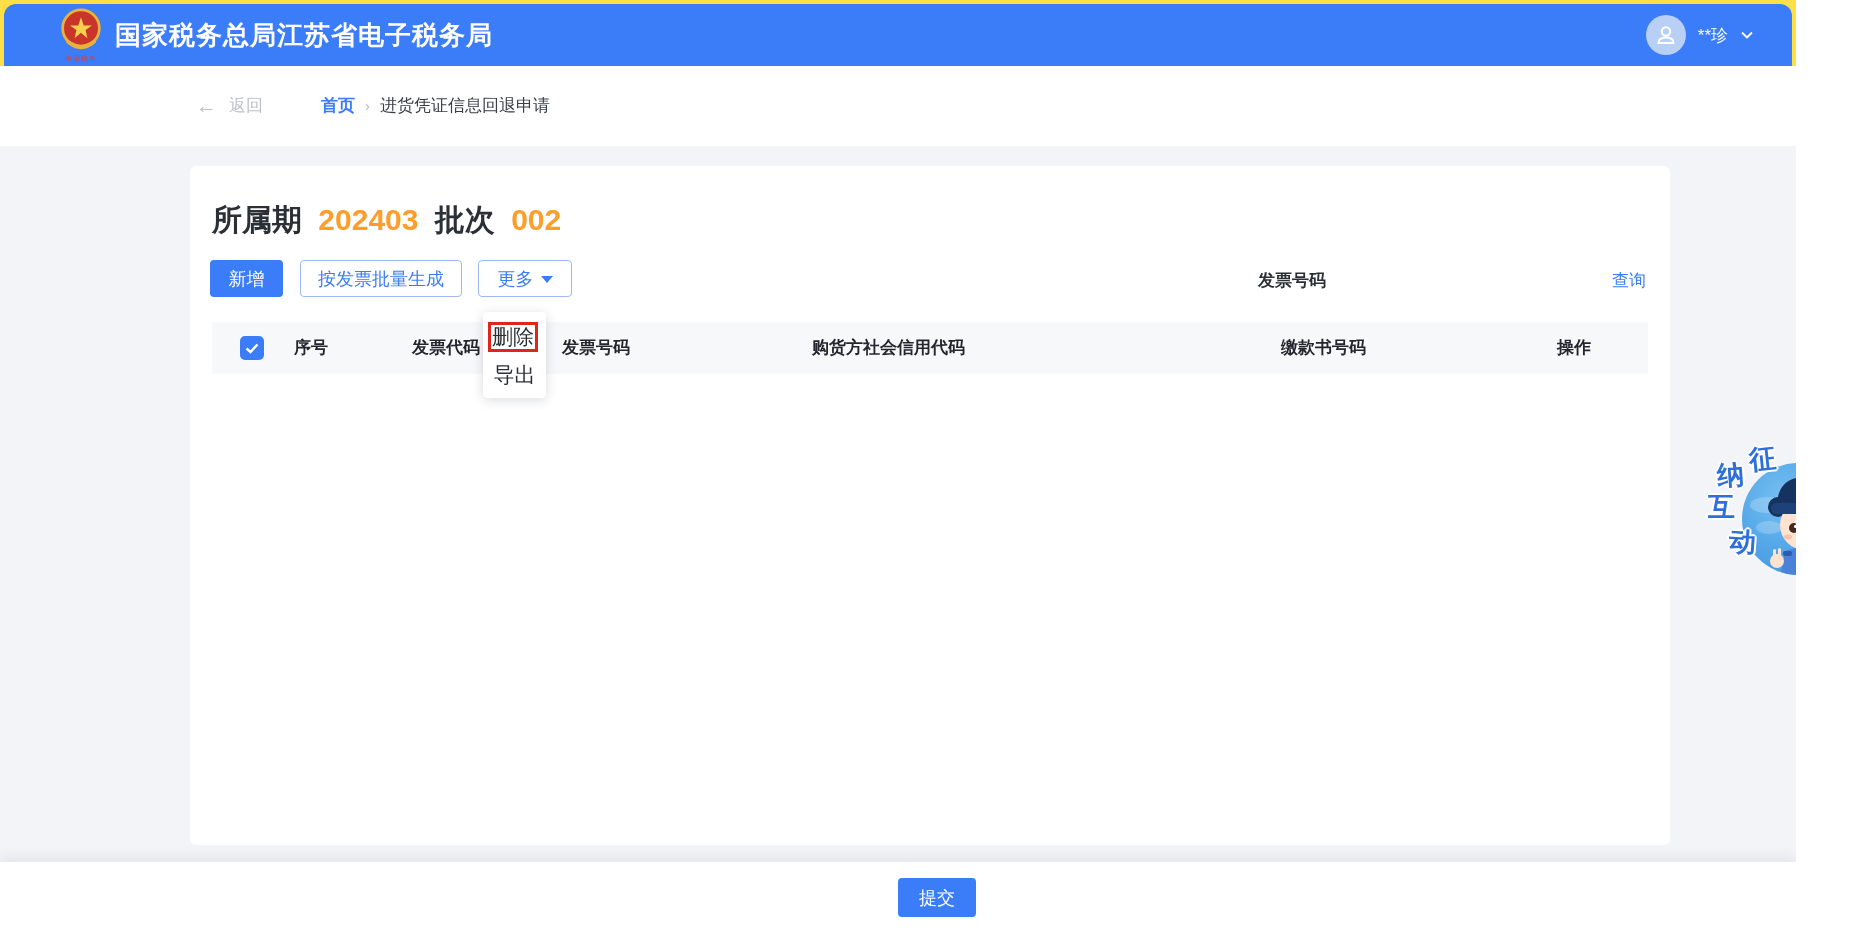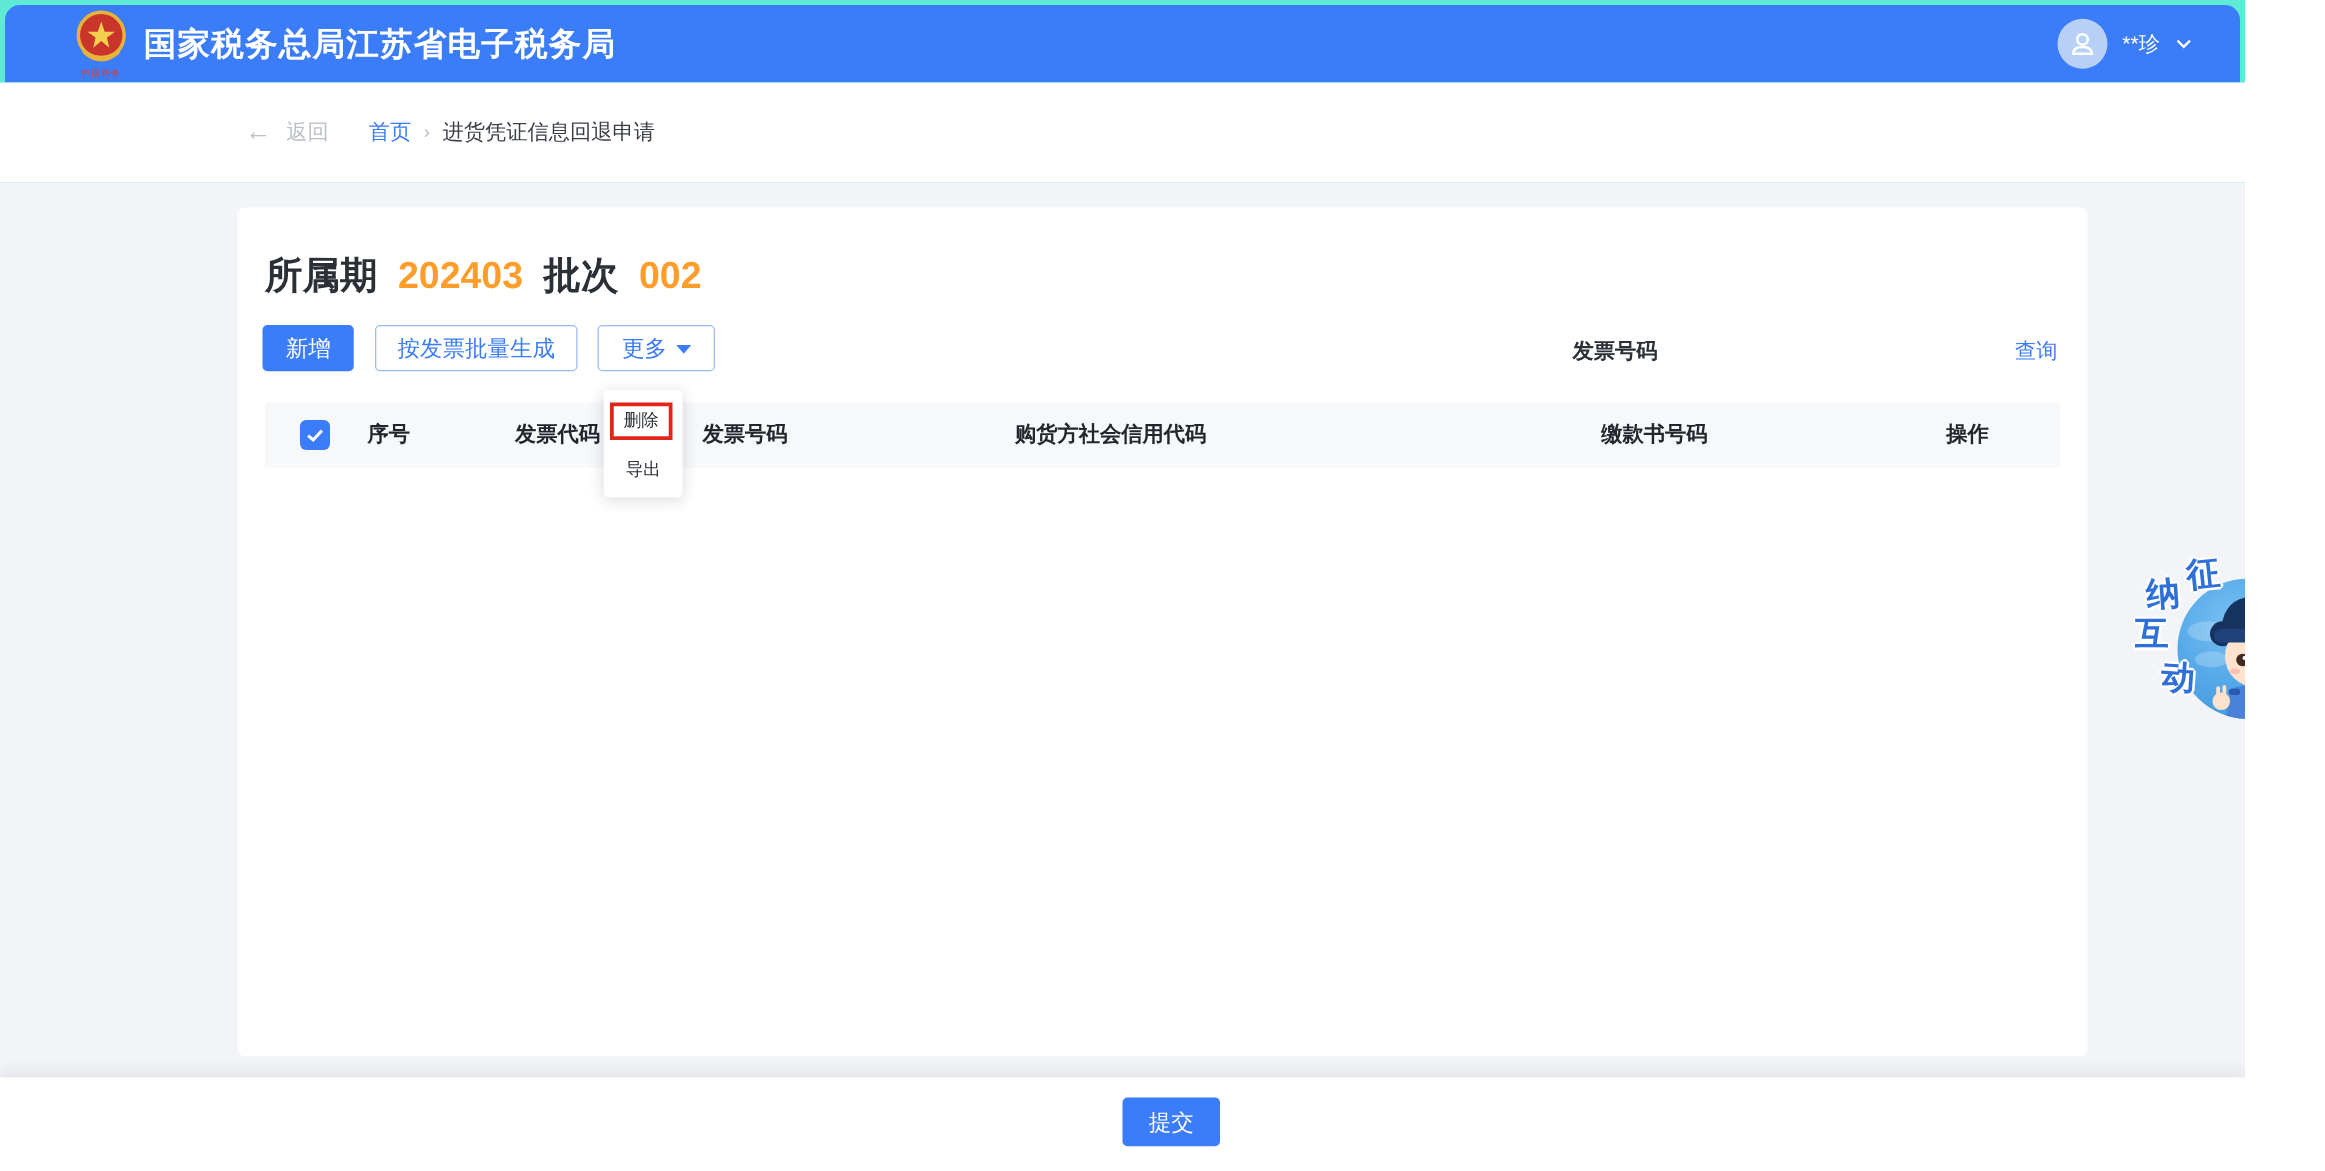--- a/index.html
+++ b/index.html
@@ -1,36 +1,36 @@
 <!DOCTYPE html>
 <html><head>
 <meta charset="utf-8">
 <style>
   * { margin:0; padding:0; box-sizing:border-box; }
   body { background:#fff; font-family:"Liberation Sans","DejaVu Sans",sans-serif; }
-  #page { position:relative; width:1796px; height:937px; background:#5eead4; overflow:hidden;padding-left:20px; }
+  #page { position:relative; width:1796px; height:937px; background:#fde047; overflow:hidden;padding-left:20px; }
 
   
   .header { position:absolute; left:4px; right:4px; top:4px; height:62px;
             background:#3b7cf8; border-radius:12px 12px 0 0;
             display:flex; align-items:center; }
   .logo-wrap { margin-left:53px; width:48px; text-align:center; }
   .logo-caption { display:block; font-size:7px; color:#e23c2e; line-height:6px; letter-spacing:1px; }
   .app-title { color:#fff; font-size:26px; font-weight:700; margin-left:10px; letter-spacing:1px; }
   .user-area { position:absolute; right:38px; top:0; height:62px; display:flex; align-items:center; gap:12px; cursor:pointer; }
   .avatar { width:40px; height:40px; border-radius:50%; background:#b9d0f6; display:flex; align-items:center; justify-content:center; }
   .username { color:#fff; font-size:17px; }
   .chev-down { width:14px; height:14px; }
 
   
   .crumbbar { position:absolute; left:0; right:0; top:66px; height:80px; background:#fff; }
   .crumb-inner { position:absolute; left:196px; top:28px; display:flex; align-items:center; font-size:17px; }
   .back-btn { display:flex; align-items:center; gap:12px; color:#bcc0c8; cursor:pointer; }
   .back-arrow { font-size:21px; line-height:1; }
-  .crumb-home { color:#3b7cf8; margin-left:32px; cursor:pointer; }
+  .crumb-home { color:#3b7cf8; margin-left:58px; cursor:pointer;font-weight:bold; }
   .crumb-sep { color:#b7bbc2; margin:0 10px; font-size:15px; }
   .crumb-current { color:#3a3f47; }
 
   
   .mainbg { position:absolute; left:0; right:0; top:146px; bottom:0; background:#f3f4f8; }
 
   
   .card { position:absolute; left:190px; top:166px; width:1480px; height:679px; background:#fff; border-radius:6px; }
   .period { position:absolute; left:22px; top:34px; font-size:30px; font-weight:700; color:#2b2f36; }
   .period .val { color:#ff9d2b; margin:0 8px; }
@@ -62,21 +62,21 @@
   .blur-block { position:absolute; top:27px; height:22px; border-radius:3px; filter:blur(1.6px);
                 background:repeating-linear-gradient(90deg,#c7cad1 0 18px,#b4b8c0 18px 36px,#ced1d7 36px 55px); }
   .blur-specks { filter:blur(1px);
                  background:repeating-linear-gradient(90deg,#c3c6cd 0 14px,#aeb2bb 14px 30px,#caccd3 30px 46px);
                  border-bottom:2px solid #8f949d; }
   .edit-link { position:absolute; left:1346px; top:20px; font-size:17px; color:#3b7cf8; cursor:pointer; }
 
   
   .dropdown { position:absolute; left:483px; top:312px; width:63px; height:86px; background:#fff; border-radius:4px;
               box-shadow:0 2px 12px rgba(20,30,50,.16); z-index:30; }
-  .dd-item { width:100%; text-align:center; font-size:14px; color:#2b2f36; cursor:pointer; }
+  .dd-item { width:100%; text-align:center; font-size:21px; color:#2b2f36; cursor:pointer; }
   .dd-delete-wrap { position:absolute; left:5px; top:10px; width:50px; height:30px;
                     border:3px solid #e1251b; display:flex; align-items:center; justify-content:center; }
   .dd-export { position:absolute; left:0; top:48px; height:30px; line-height:30px; }
 
   
   .pg-total { position:absolute; left:35px; top:743px; font-size:17px; color:#5a5e66; }
   .pg-size { position:absolute; left:967px; top:735px; width:115px; height:40px; border:1px solid #d9dbe0; border-radius:4px;
              background:#fff; display:flex; align-items:center; justify-content:center; gap:10px; font-size:16px; color:#33373d; cursor:pointer; }
   .pg-arrow { position:absolute; top:735px; width:30px; height:40px; line-height:38px; text-align:center;
               color:#b4b8bf; font-size:20px; cursor:pointer; user-select:none; }

